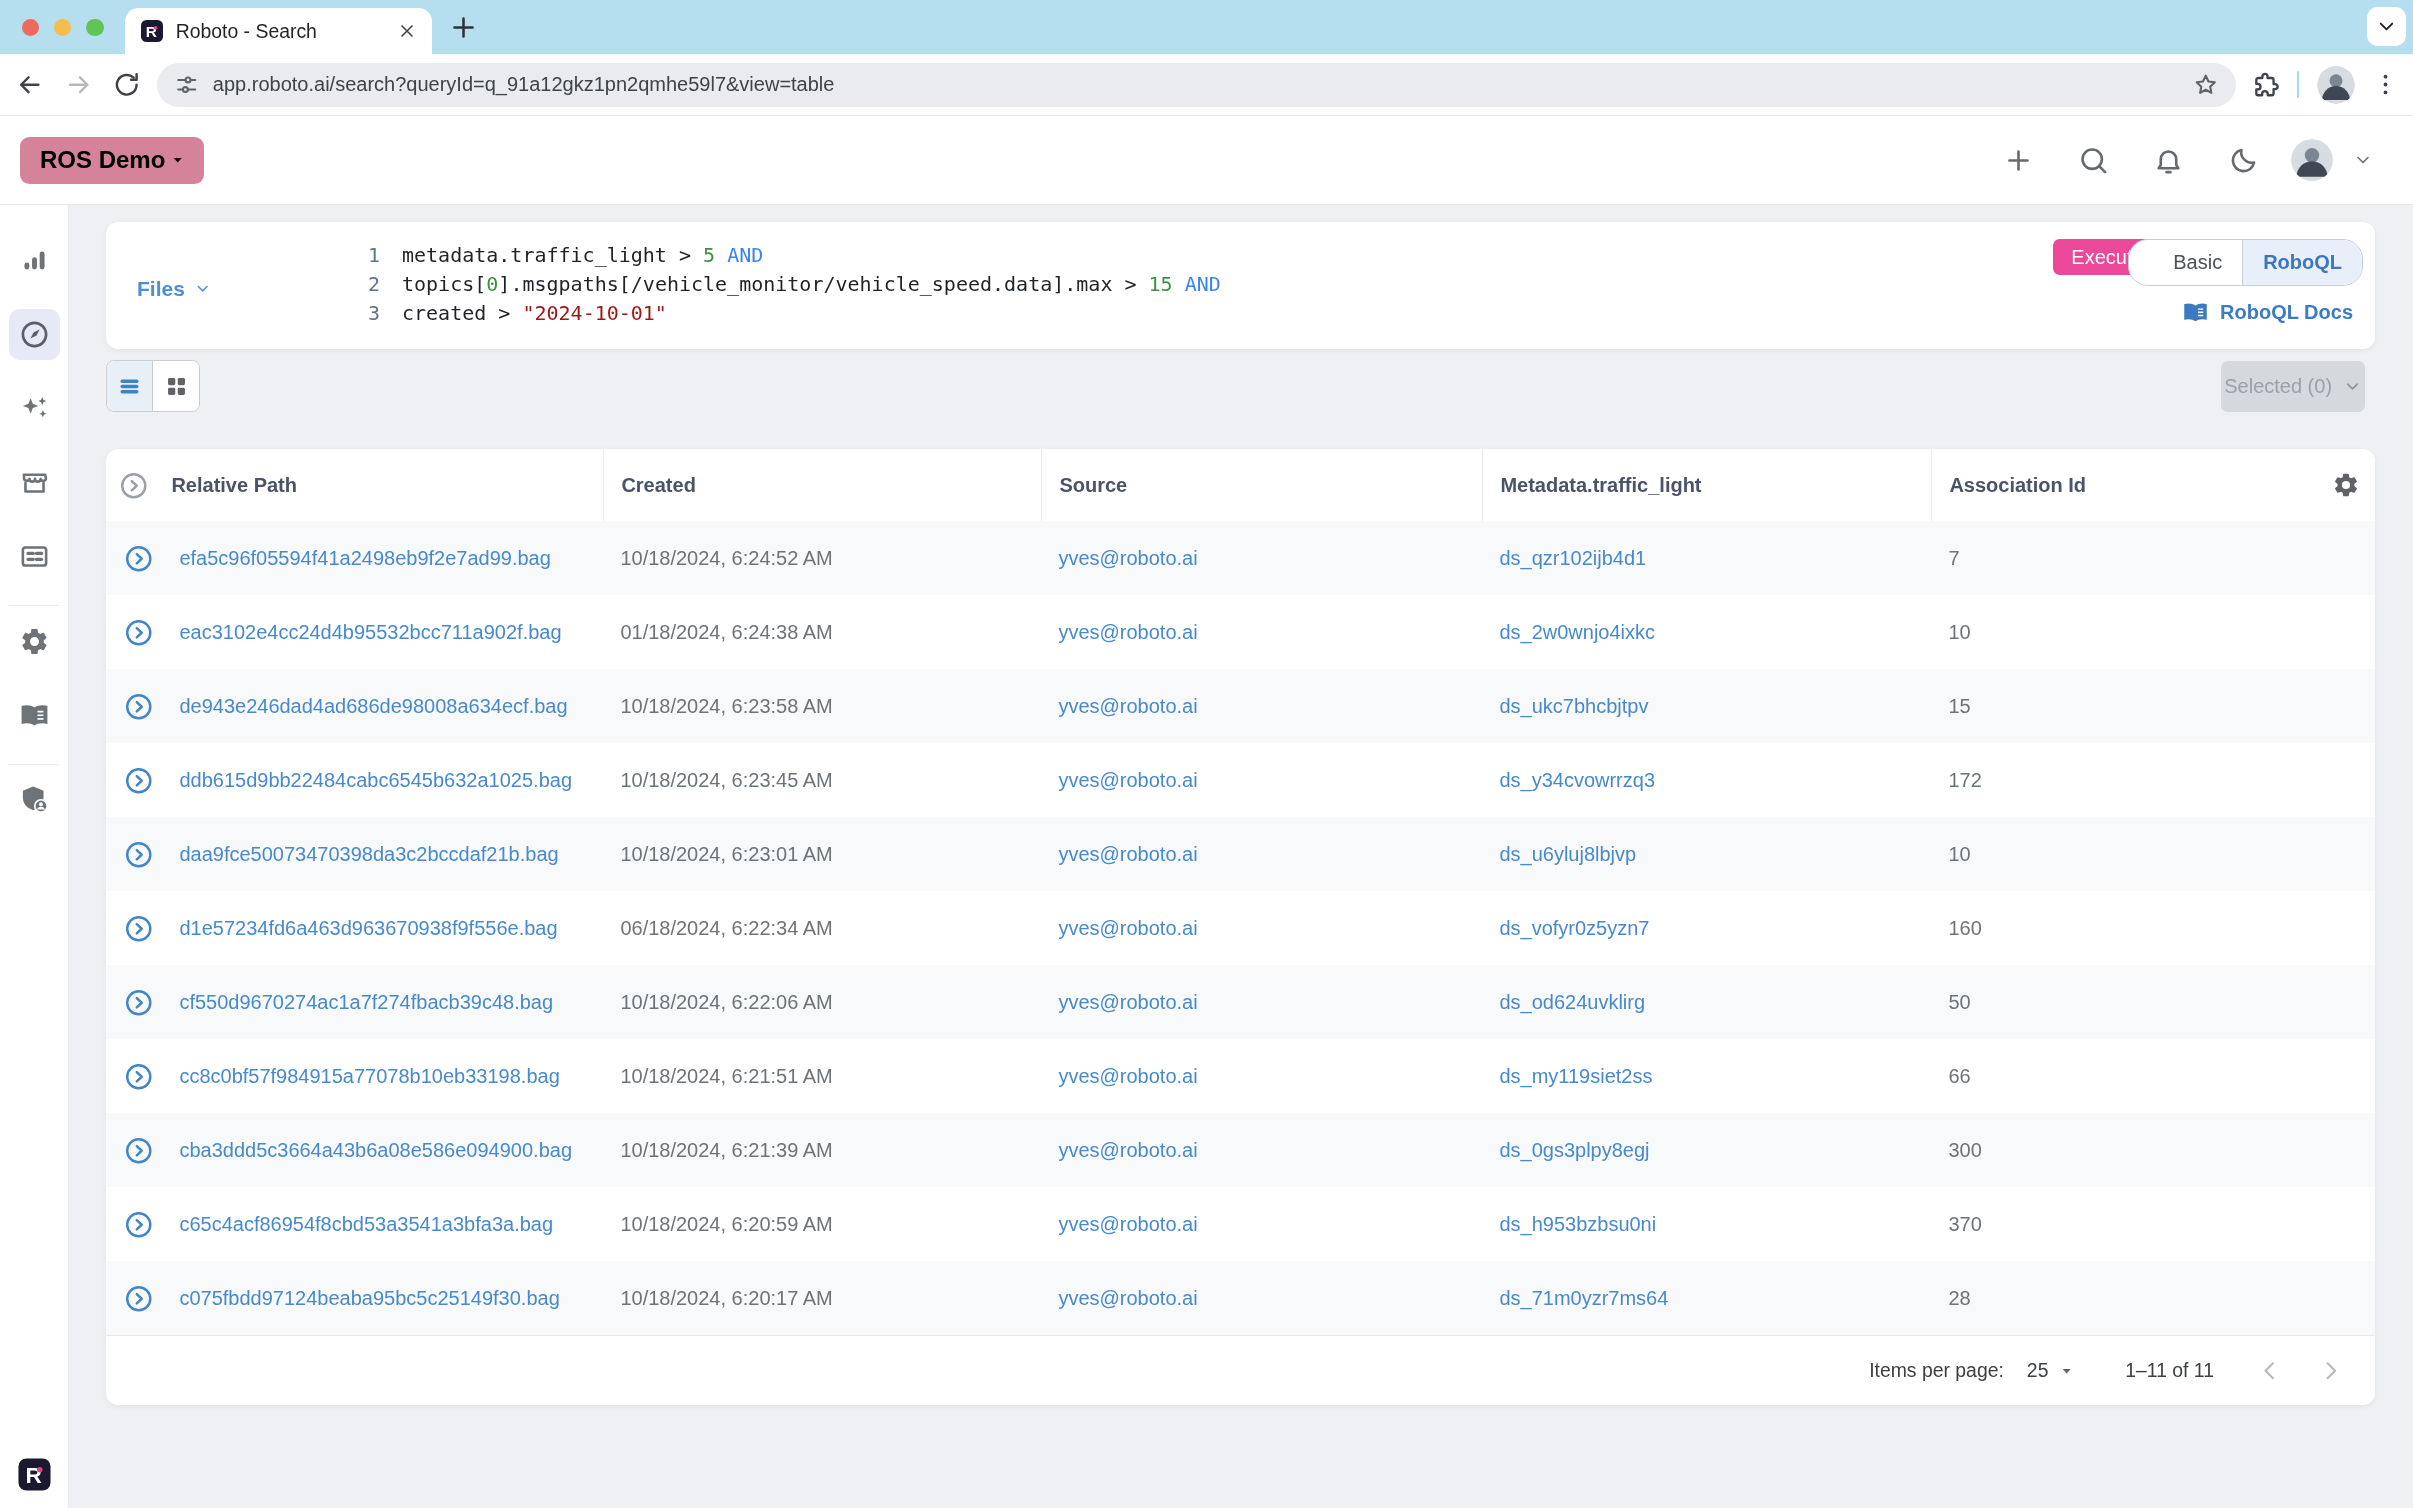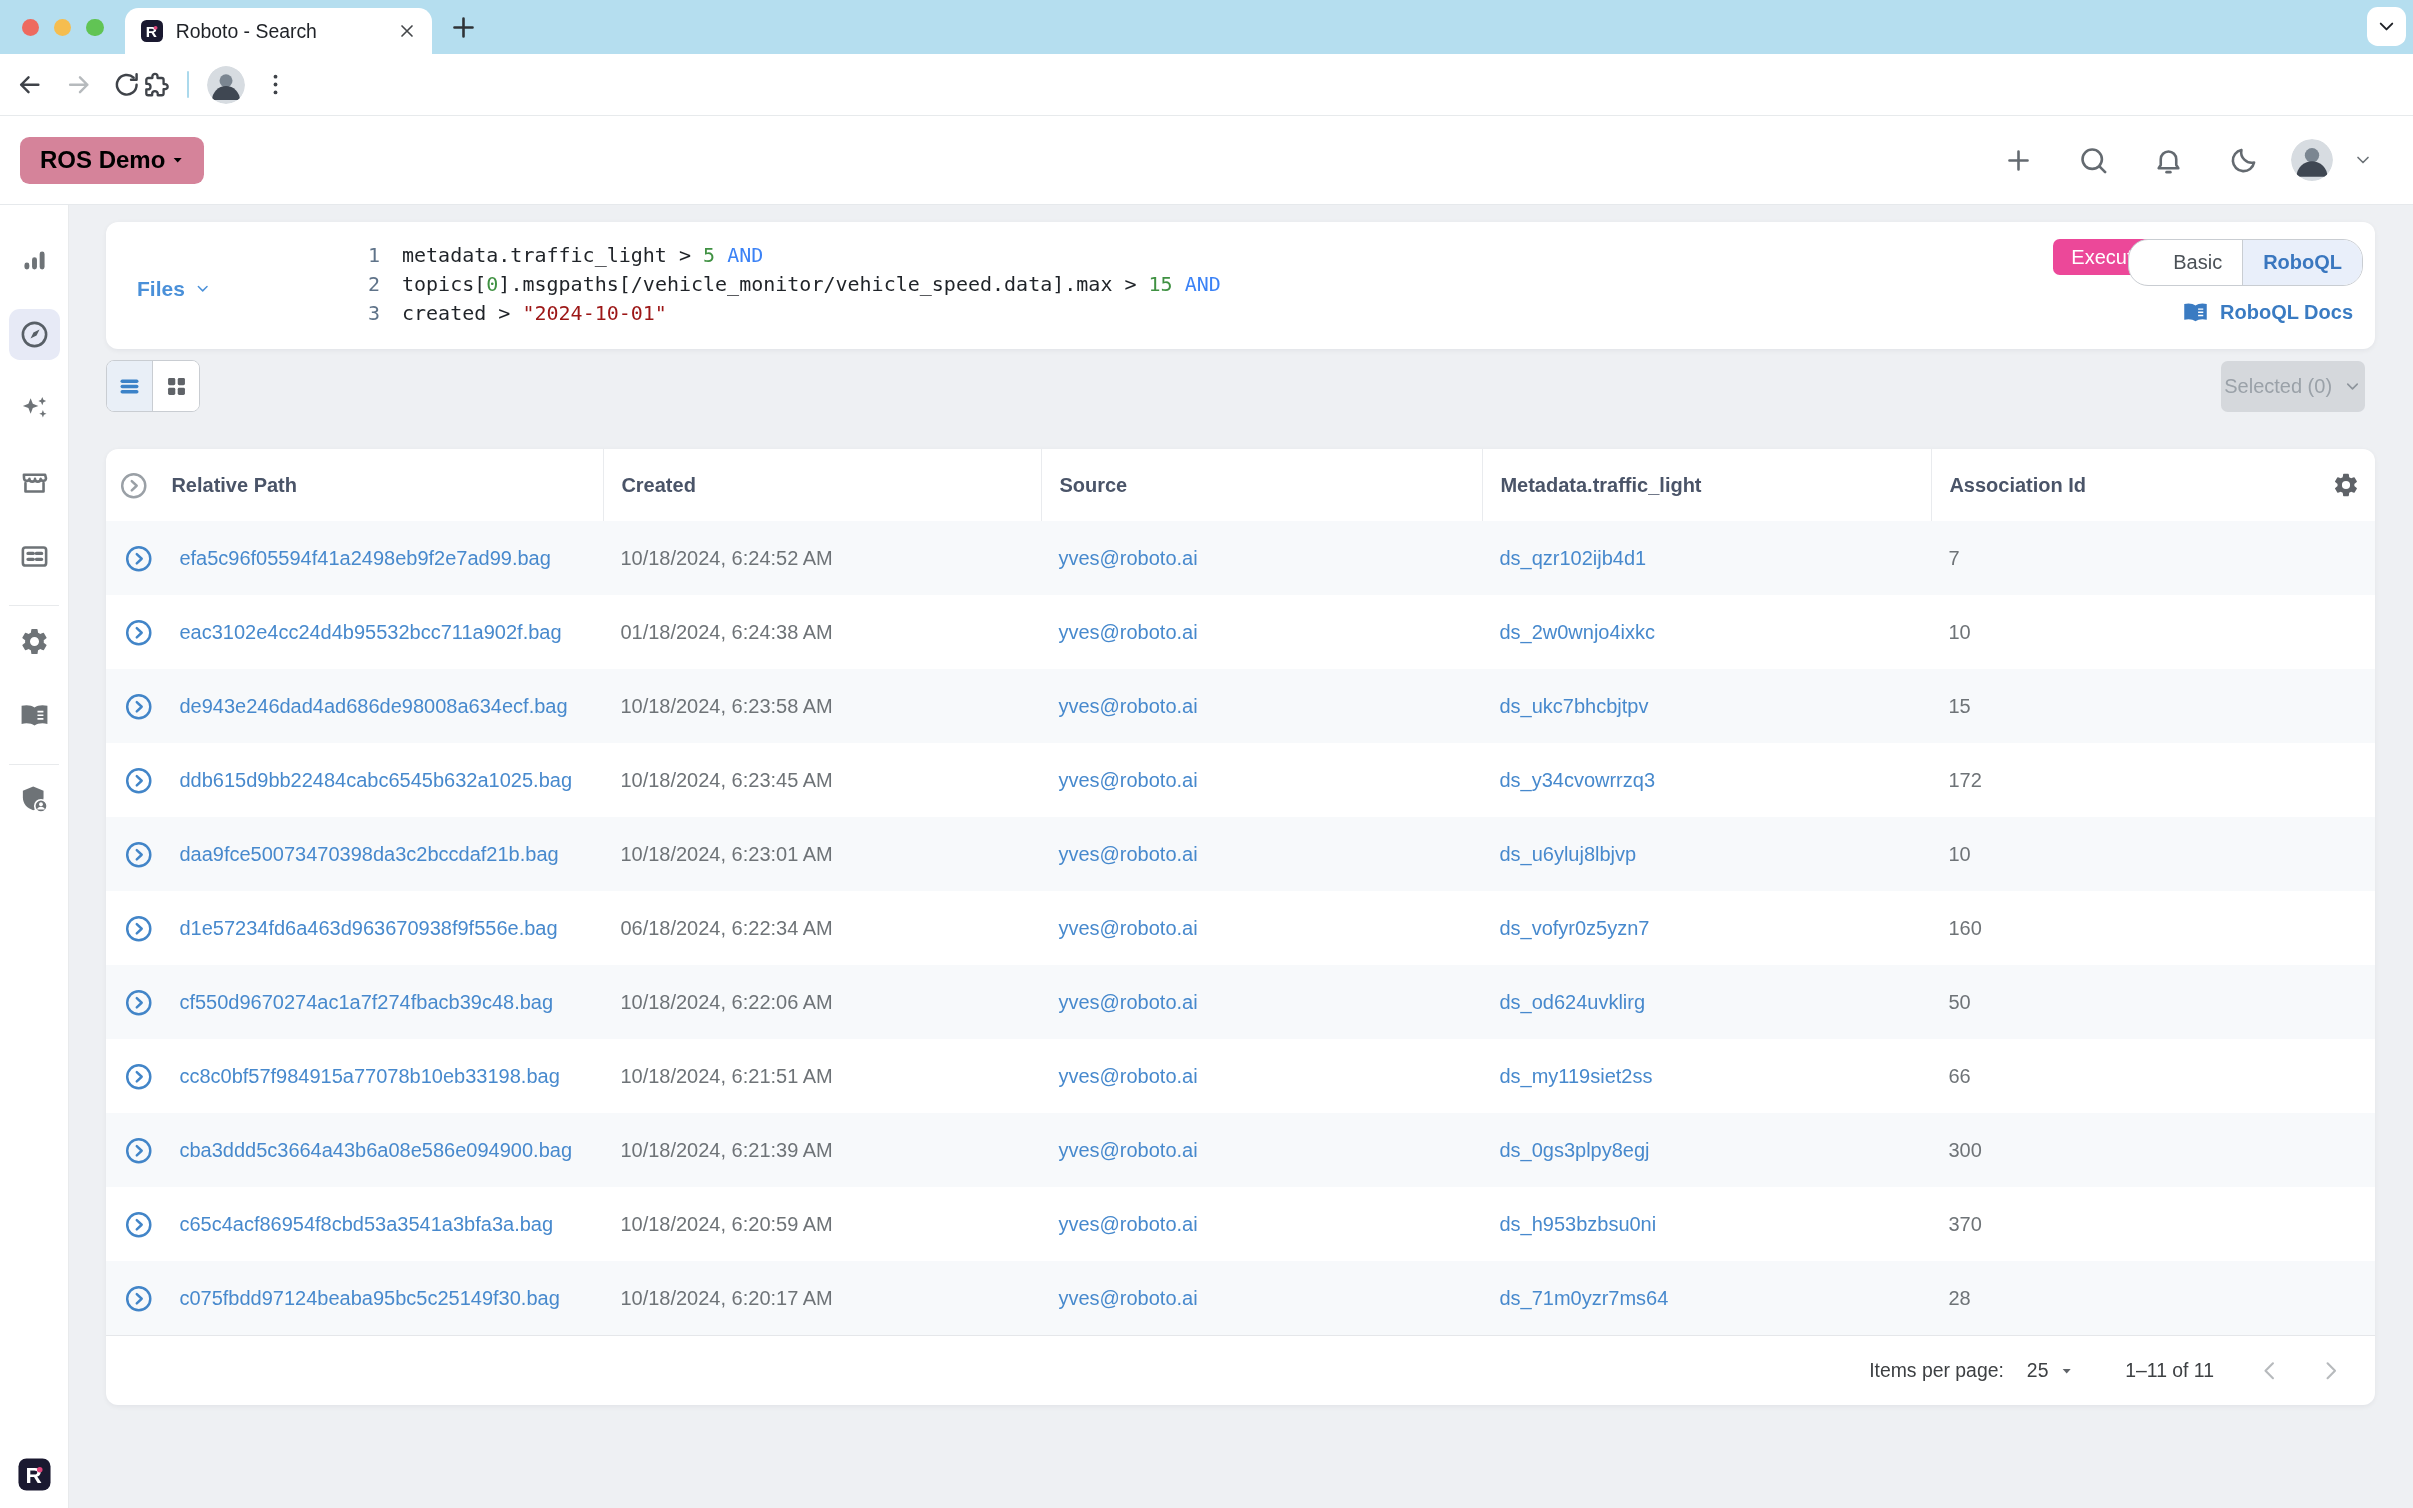--- a/index.html
+++ b/index.html
@@ -173,20 +173,35 @@
       <svg viewBox="0 0 24 24" fill="none" stroke="currentColor" stroke-width="2" stroke-linecap="round" stroke-linejoin="round" width="100%" height="100%">
         <path d="M5 12h14M13 6l6 6-6 6"></path>
       </svg>
     </span>
   <span class="nav-ic c-dark tb-gap">
       <svg viewBox="0 0 24 24" fill="none" stroke="currentColor" stroke-width="2" stroke-linecap="round" stroke-linejoin="round" width="100%" height="100%">
         <path d="M20 12a8 8 0 1 1-2.4-5.7"></path>
         <path d="M20 3.5V8h-4.5"></path>
       </svg>
     </span>
+  <div class="urlbar">
+    <span style="width:25.5px;height:25.5px;" class="c-gray">
+        <svg viewBox="0 0 24 24" fill="none" stroke="currentColor" stroke-width="2" stroke-linecap="round" stroke-linejoin="round" width="100%" height="100%">
+          <path d="M4 7.5h6.5M15.8 7.5H20M4 16.5h4M13.3 16.5H20"></path>
+          <circle cx="13.2" cy="7.5" r="2.3"></circle>
+          <circle cx="10.7" cy="16.5" r="2.3"></circle>
+        </svg>
+      </span>
+    <span class="url-text">app.roboto.ai/search?queryId=q_91a12gkz1pn2qmhe59l7&amp;view=table</span>
+    <span style="width:25.5px;height:25.5px;" class="c-gray">
+        <svg viewBox="0 0 24 24" fill="none" stroke="currentColor" stroke-width="2" stroke-linecap="round" stroke-linejoin="round" width="100%" height="100%">
+          <path d="M12 3.5l2.6 5.4 5.9.8-4.3 4.1 1.1 5.8-5.3-2.9-5.3 2.9 1.1-5.8-4.3-4.1 5.9-.8z"></path>
+        </svg>
+      </span>
+  </div>
   <div class="toolbar-right">
     <span style="width:28px;height:28px;" class="c-dark">
         <svg viewBox="0 0 24 24" fill="none" stroke="currentColor" stroke-width="2" stroke-linecap="round" stroke-linejoin="round" width="100%" height="100%">
           <path d="M19.8 11.2h-1.3V7.6a1.6 1.6 0 0 0-1.6-1.6h-3.6V4.7a2.2 2.2 0 1 0-4.4 0V6H5.3a1.6 1.6 0 0 0-1.6 1.6v3.4h1.2a2.4 2.4 0 0 1 0 4.8H3.7v3.4a1.6 1.6 0 0 0 1.6 1.6h3.4v-1.2a2.4 2.4 0 0 1 4.8 0v1.2h3.4a1.6 1.6 0 0 0 1.6-1.6v-3.6h1.3a2.2 2.2 0 1 0 0-4.4z"></path>
         </svg>
       </span>
     <span class="vdiv"></span>
     <span class="avatar-sm">
         <svg viewBox="0 0 24 24" width="100%" height="100%">
           <circle cx="12" cy="12" r="12" fill="#d7dce1"></circle>

